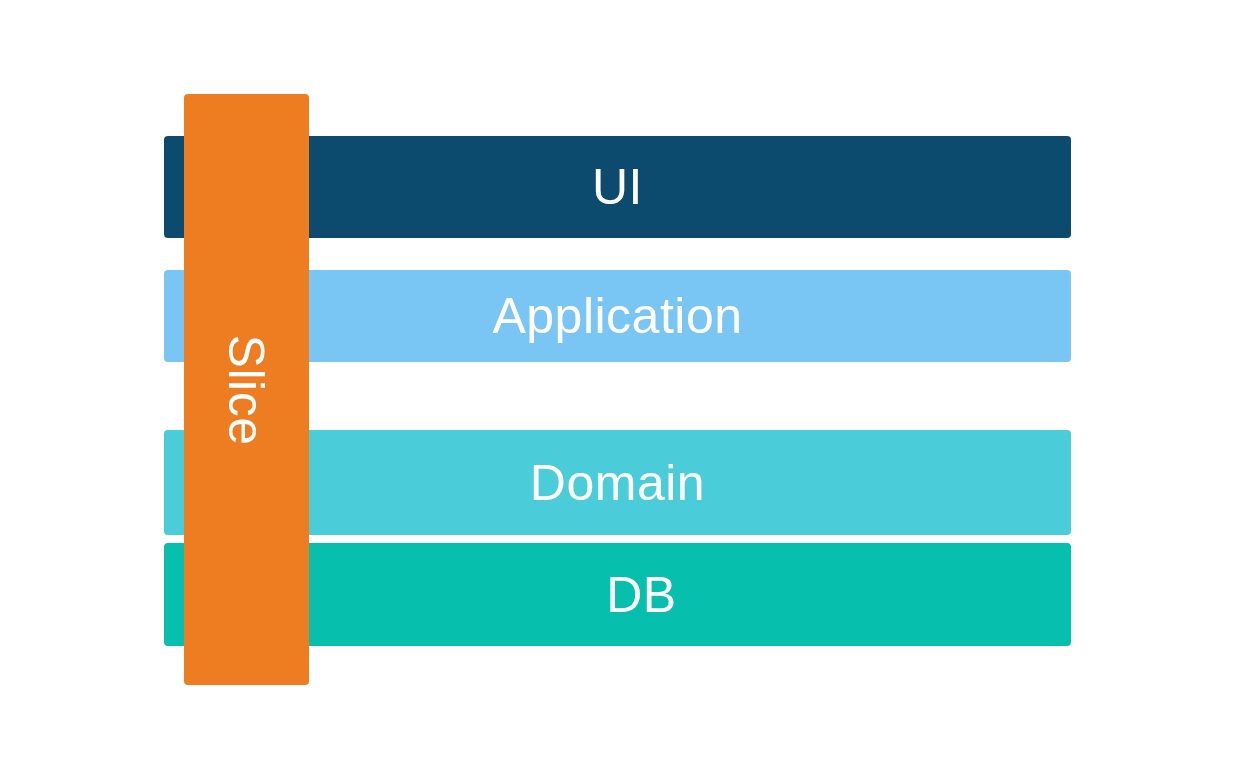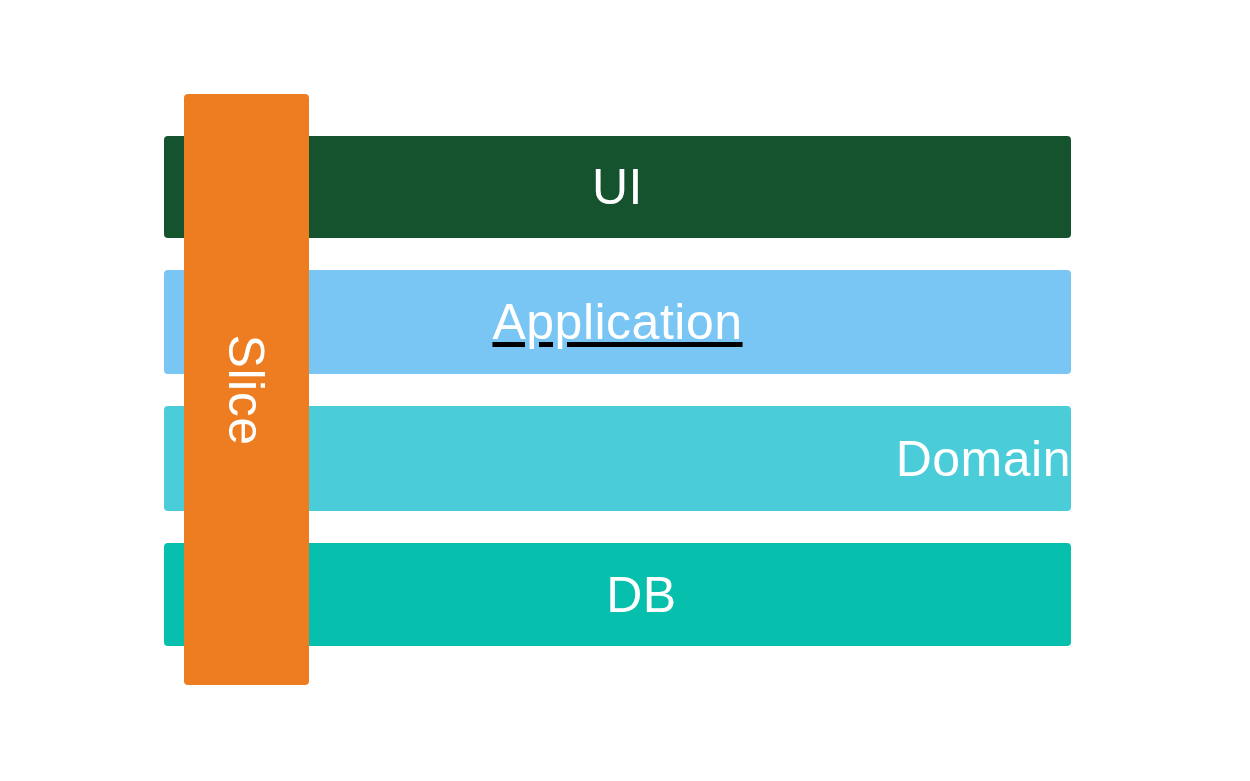--- a/index.html
+++ b/index.html
@@ -33,22 +33,22 @@
     color: #ffffff;
     font-size: 50px;
     font-weight: 400;
     letter-spacing: 0.5px;
     line-height: 1;
     text-align: center;
     user-select: none;
     white-space: nowrap;
   }
   #bar-ui      { top: 136px; height: 102px; }
-  #bar-app     { top: 270px; height: 104px; text-decoration: underline; }
-  #bar-domain  { top: 406px; height: 105px; justify-content: flex-end; }
+  #bar-app     { top: 270px; height: 92px; }
+  #bar-domain  { top: 430px; height: 105px; }
   #bar-db      { top: 543px; height: 103px; }
 
   #slice-band {
     position: absolute;
     left: 184px;
     top: 94px;
     width: 125px;
     height: 591px;
     border-radius: 4px;
     display: flex;
@@ -66,21 +66,21 @@
     transform: rotate(90deg);
     transform-origin: center center;
     user-select: none;
   }
 </style>
 </head>
 <body style="background-color: rgb(255, 255, 255);">
 
 <div id="canvas" style="background-color: rgb(255, 255, 255);">
 
-  <div class="layer-bar" id="bar-ui" style="background-color: #14532d;">
+  <div class="layer-bar" id="bar-ui" style="background-color: #0c4a6e;">
     <span class="layer-label" style="color: rgb(255, 255, 255);">UI</span>
   </div>
 
   <div class="layer-bar" id="bar-app" style="background-color: rgb(121, 197, 244);">
     <span class="layer-label" style="color: rgb(255, 255, 255);">Application</span>
   </div>
 
   <div class="layer-bar" id="bar-domain" style="background-color: rgb(75, 205, 217);">
     <span class="layer-label" style="color: rgb(255, 255, 255);">Domain</span>
   </div>

